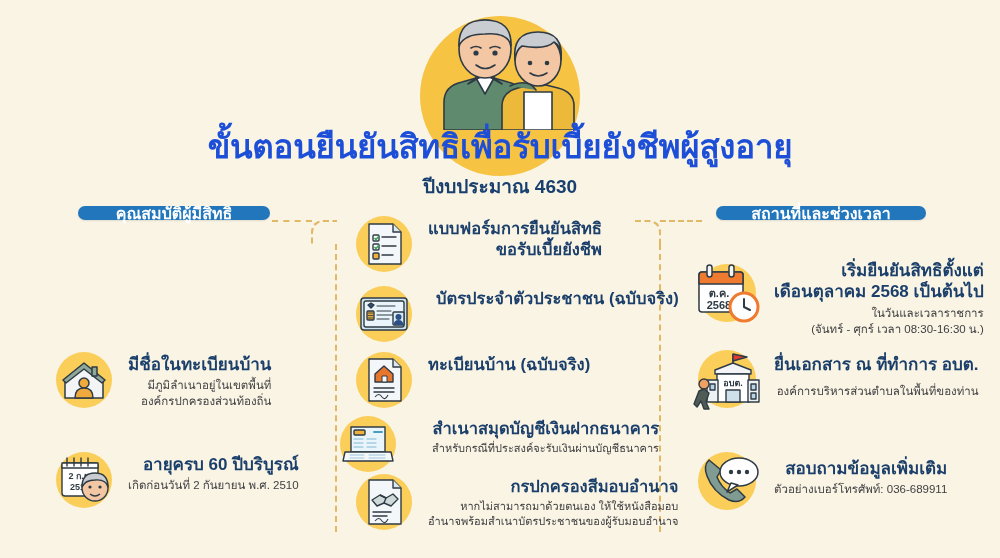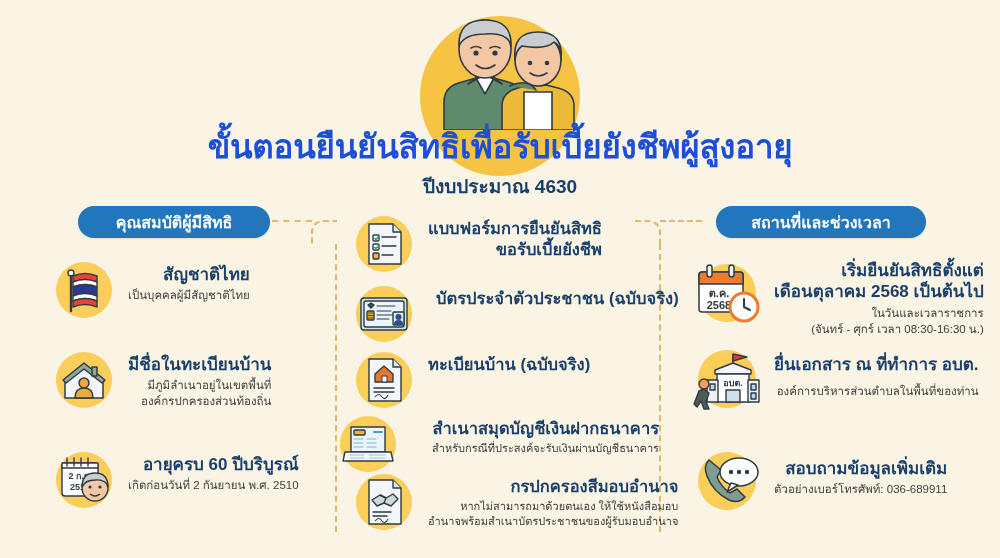--- a/index.html
+++ b/index.html
@@ -23,21 +23,21 @@
 
   .title-wrap { position:absolute; left:0; top:128px; width:1000px; text-align:center; }
   .title {
     font-size:33px; font-weight:bold; color:#1d4ed8;
     letter-spacing:-0.2px; line-height:1.15; white-space:nowrap;
   }
   .subtitle { font-size:19px; font-weight:bold; color:#183f6e; margin-top:5px; }
 
   
   .pill {
-    position:absolute; height:32px; border-radius:16px; background:#2176bc;
+    position:absolute; height:14px; border-radius:16px; background:#2176bc;
     color:#ffffff; font-size:16px; font-weight:bold;
     display:flex; align-items:center; justify-content:center; white-space:nowrap;
     box-shadow:0 1px 2px rgba(0,0,0,.10);
   }
   #pill-left  { left:78px;  top:206px; width:192px; }
   #pill-right { left:716px; top:206px; width:210px; }
 
   
   .dash { position:absolute; border:0; }
   .dash-v { border-left:2px dashed #e0b866; }
@@ -110,40 +110,20 @@
   <div class="pill" id="pill-right">สถานที่และช่วงเวลา</div>
 
   <div class="dash dash-h" style="left:272px;top:220px;width:40px;"></div>
   <div class="dash-corner" style="left:311px;top:220px;"></div>
   <div class="dash dash-v" style="left:335px;top:244px;height:288px;"></div>
 
   <div class="dash dash-h" style="left:660px;top:220px;width:42px;"></div>
   <div class="dash-corner-r" style="left:635px;top:220px;"></div>
   <div class="dash dash-v" style="left:659px;top:244px;height:288px;"></div>
 
-  <div class="row" style="left:52px;top:258px;">
-    <div class="ic">
-      <div class="blob"></div>
-      <svg width="50" height="50" viewBox="0 0 50 50">
-        <g stroke="#2f3b44" stroke-width="1.4" stroke-linejoin="round">
-          <path d="M12 8 L12 46" stroke-width="2.4" fill="none" stroke-linecap="round"></path>
-          <circle cx="12" cy="8" r="3" fill="#ffffff"></circle>
-          <path d="M14 11 Q26 6 38 11 L38 17 Q26 12 14 17 Z" fill="#ea4335"></path>
-          <path d="M14 17 Q26 12 38 17 L38 22 Q26 17 14 22 Z" fill="#ffffff"></path>
-          <path d="M14 22 Q26 17 38 22 L38 31 Q26 26 14 31 Z" fill="#2b3a8f"></path>
-          <path d="M14 31 Q26 26 38 31 L38 36 Q26 31 14 36 Z" fill="#ffffff"></path>
-          <path d="M14 36 Q26 31 38 36 L38 42 Q26 37 14 42 Z" fill="#ea4335"></path>
-        </g>
-      </svg>
-    </div>
-    <div class="txt">
-      <div class="hd">สัญชาติไทย</div>
-      <div class="sb">เป็นบุคคลผู้มีสัญชาติไทย</div>
-    </div>
-  </div>
 
   <div class="row" style="left:52px;top:348px;">
     <div class="ic">
       <div class="blob"></div>
       <svg width="50" height="50" viewBox="0 0 50 50">
         <g stroke="#2f3b44" stroke-width="1.5" stroke-linejoin="round">
           <path d="M6 24 L25 9 L44 24 L44 43 L6 43 Z" fill="#f2f4f6"></path>
           <path d="M4 25 L25 8 L46 25 L43 28 L25 14 L7 28 Z" fill="#8fa89a"></path>
           <rect x="33" y="12" width="5" height="9" fill="#8fa89a"></rect>
           <circle cx="25" cy="28" r="5" fill="#f0a93c"></circle>

